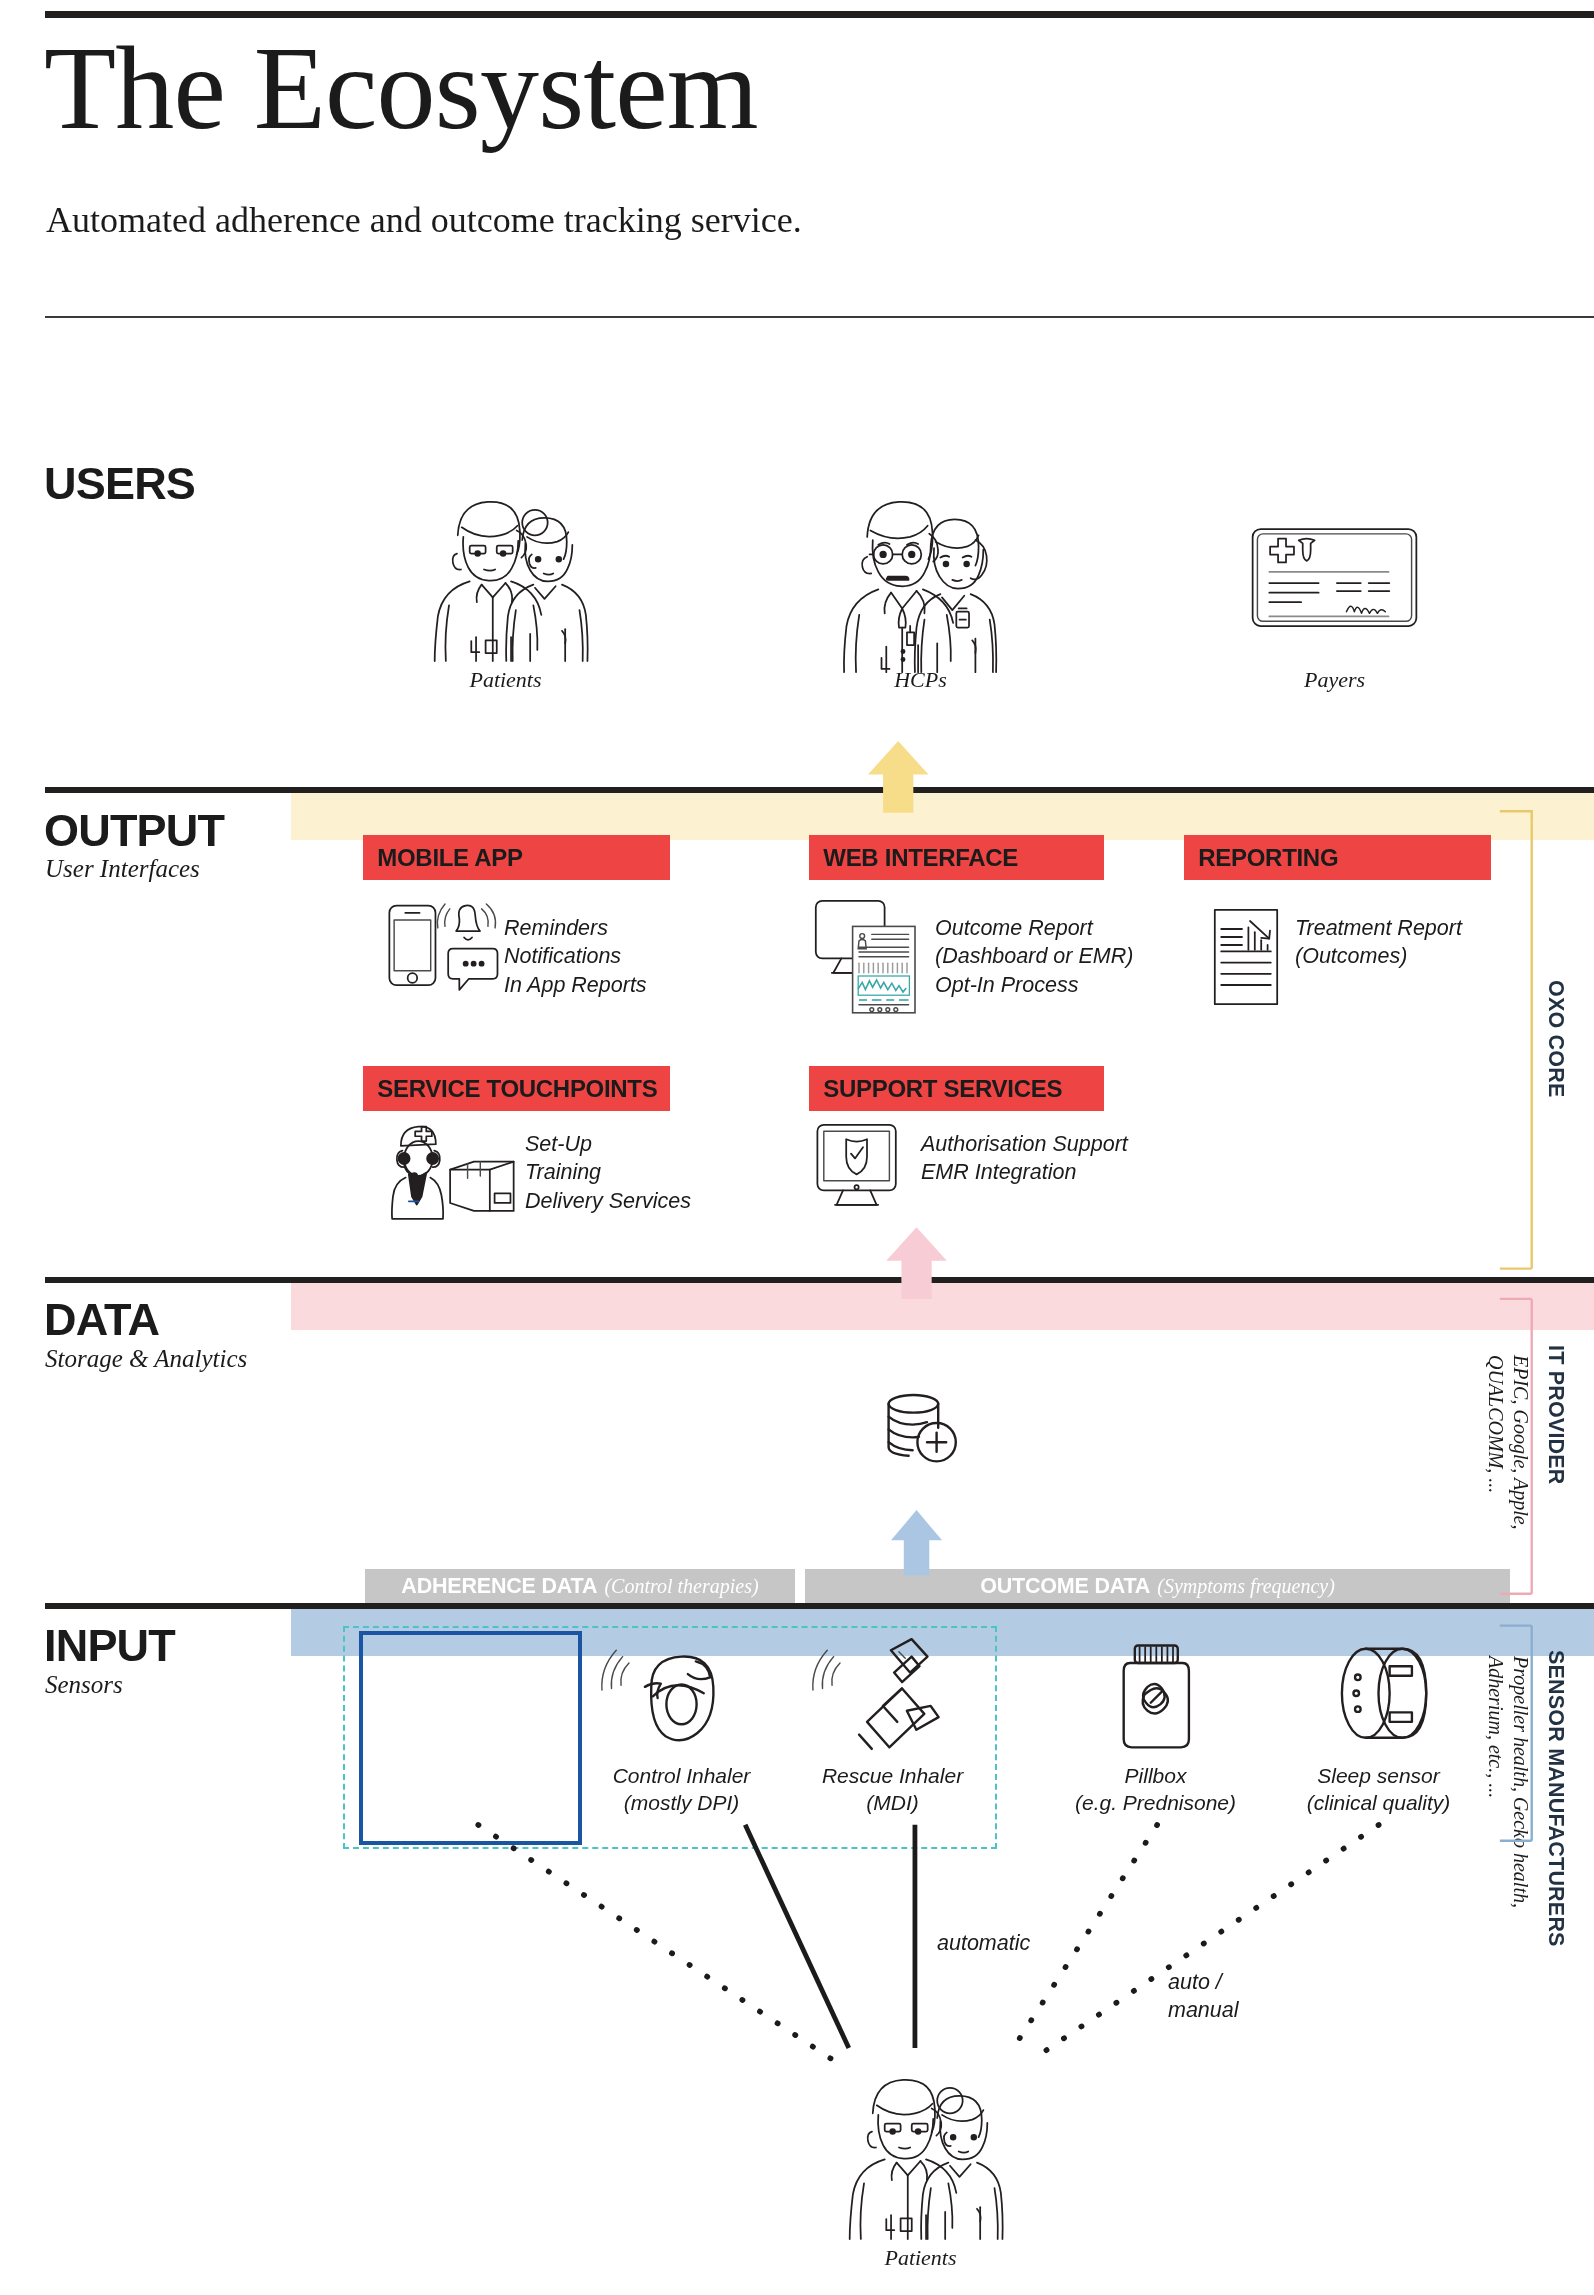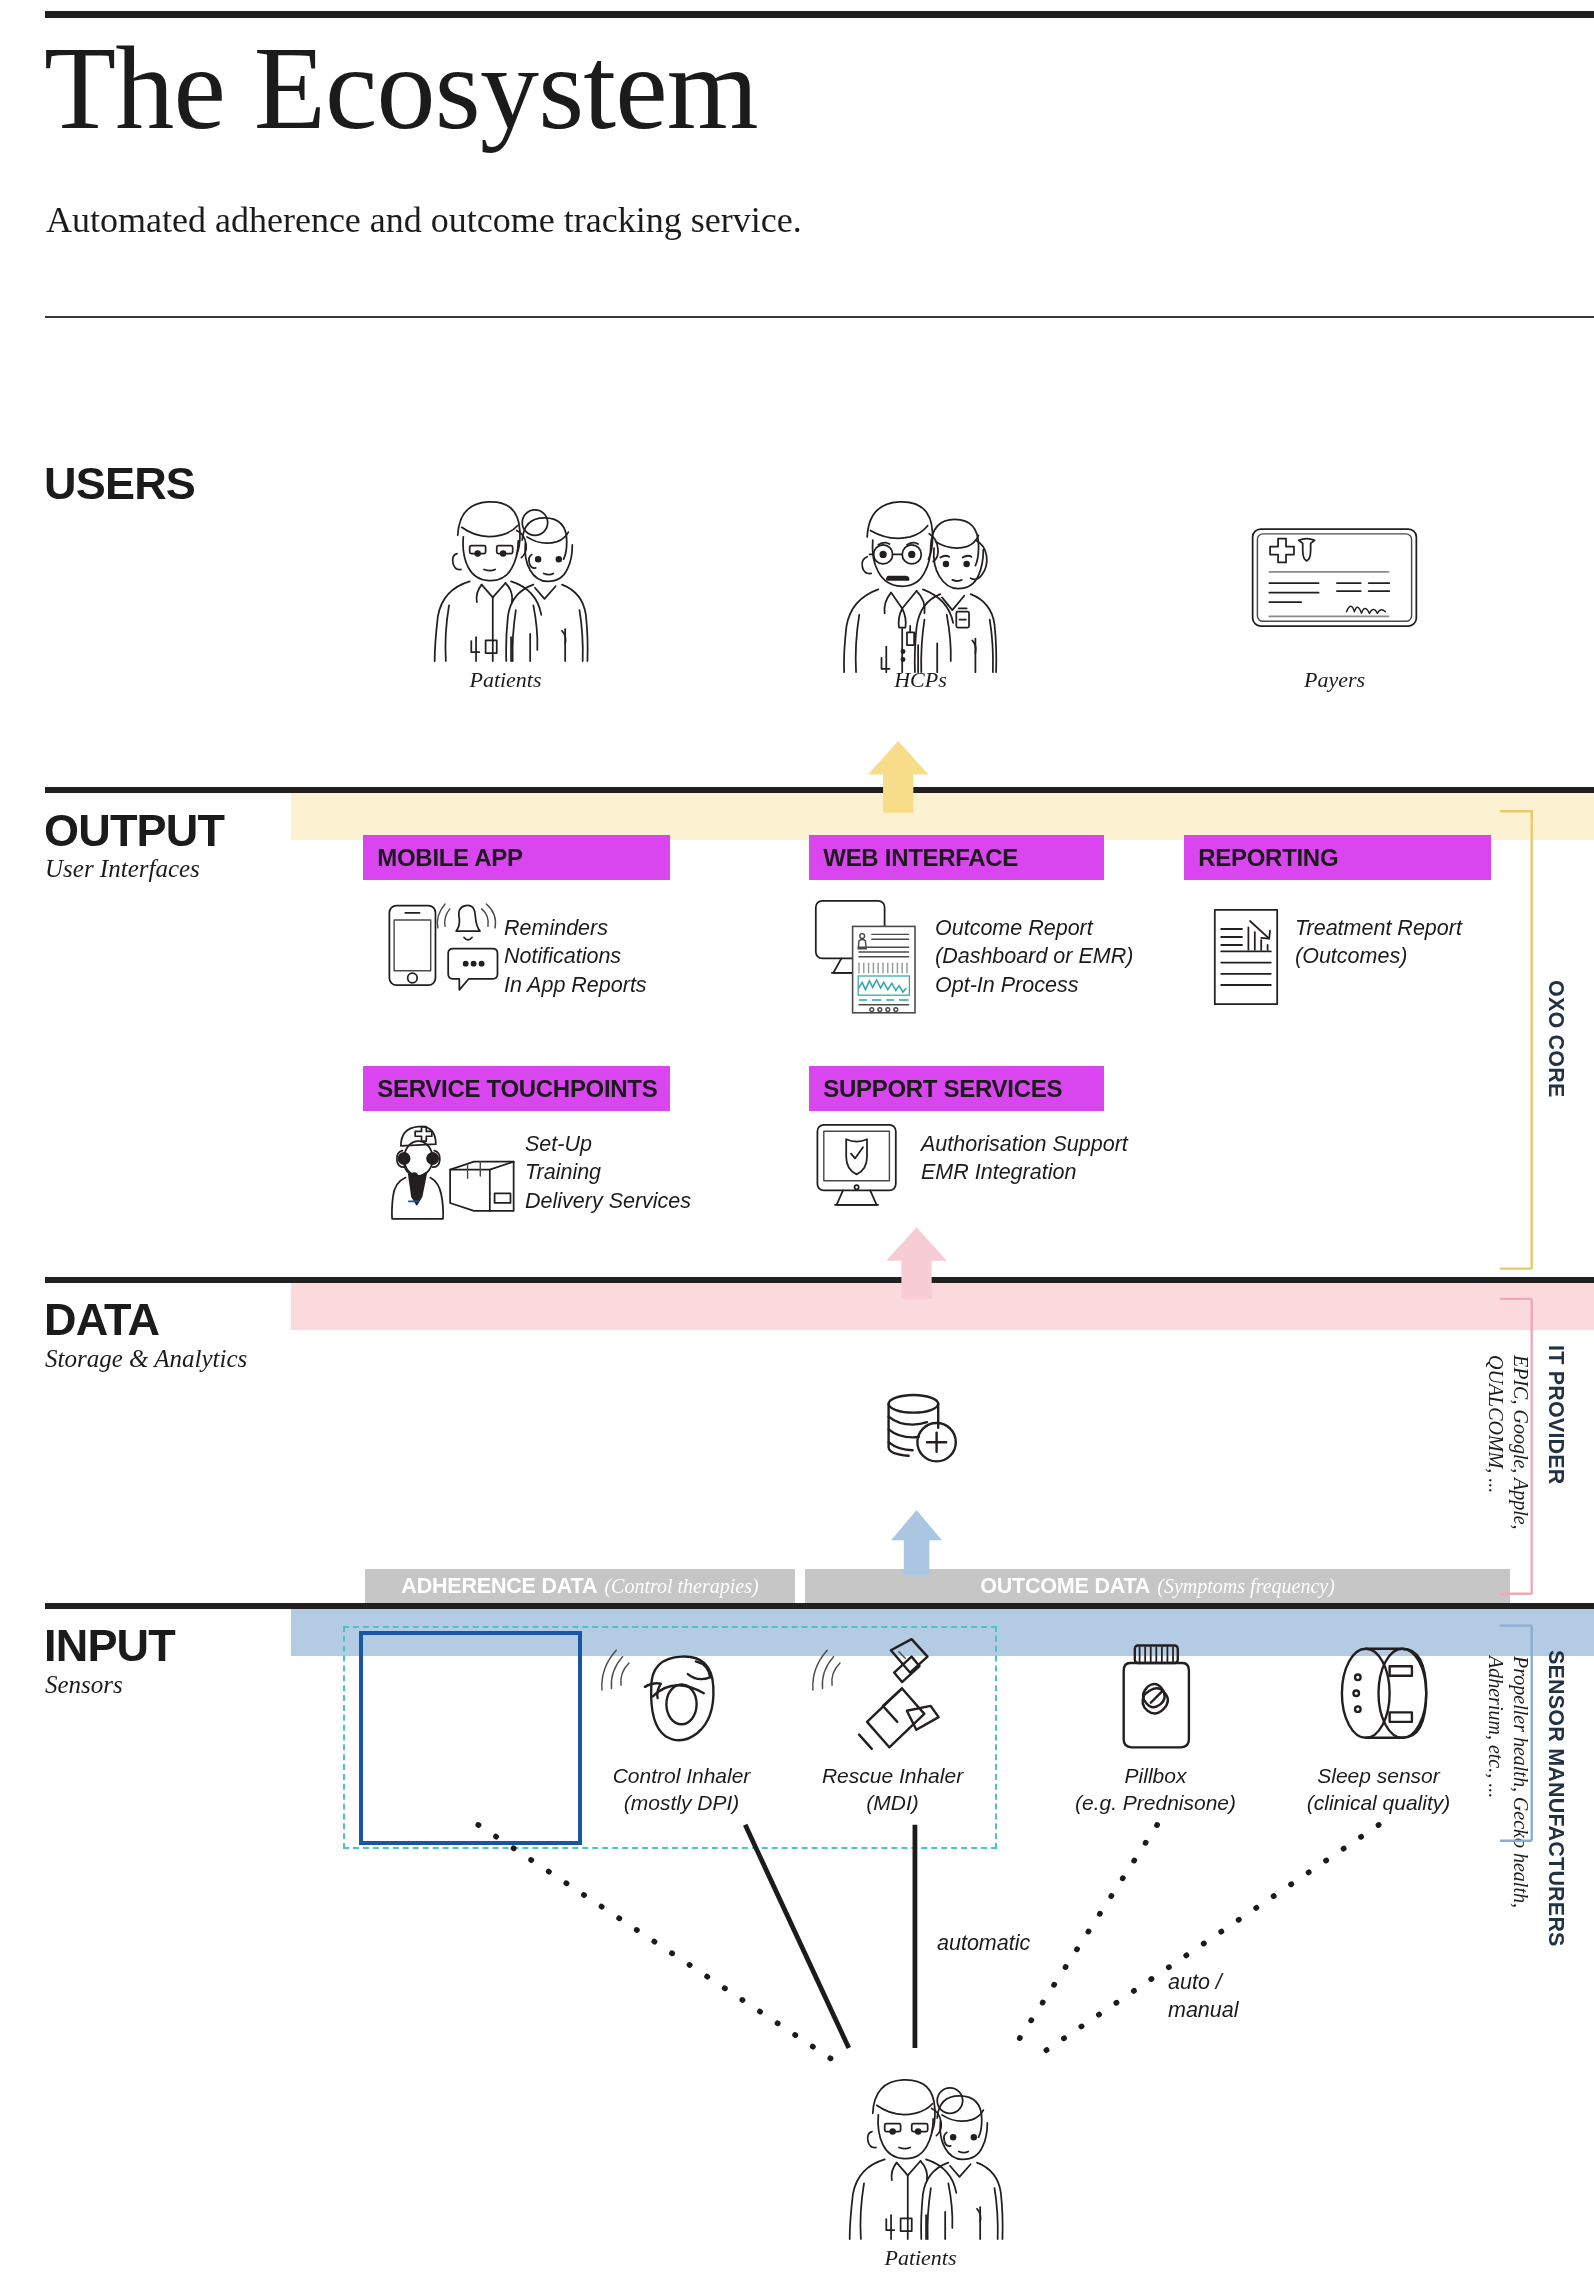--- a/index.html
+++ b/index.html
@@ -44,21 +44,21 @@
 
   
   .user-col { position: absolute; text-align: center; }
   .user-caption {
     font-family: "Liberation Serif", serif; font-style: italic;
     font-size: 22px; color: #1b1b1b; margin-top: 6.4px;
   }
 
   
   .tag {
-    position: absolute; background: #d946ef; height: 45px;
+    position: absolute; background: #ef4444; height: 45px;
     display: flex; align-items: center; padding-left: 14.3px;
     font-family: "Liberation Sans", sans-serif; font-weight: bold;
     font-size: 24px; letter-spacing: -0.3px; color: #1b1b1b;
   }
 
   .blk-text {
     position: absolute;
     font-family: "Liberation Sans", sans-serif; font-style: italic;
     font-size: 21.5px; line-height: 1.32; color: #1b1b1b; white-space: pre-line;
   }

